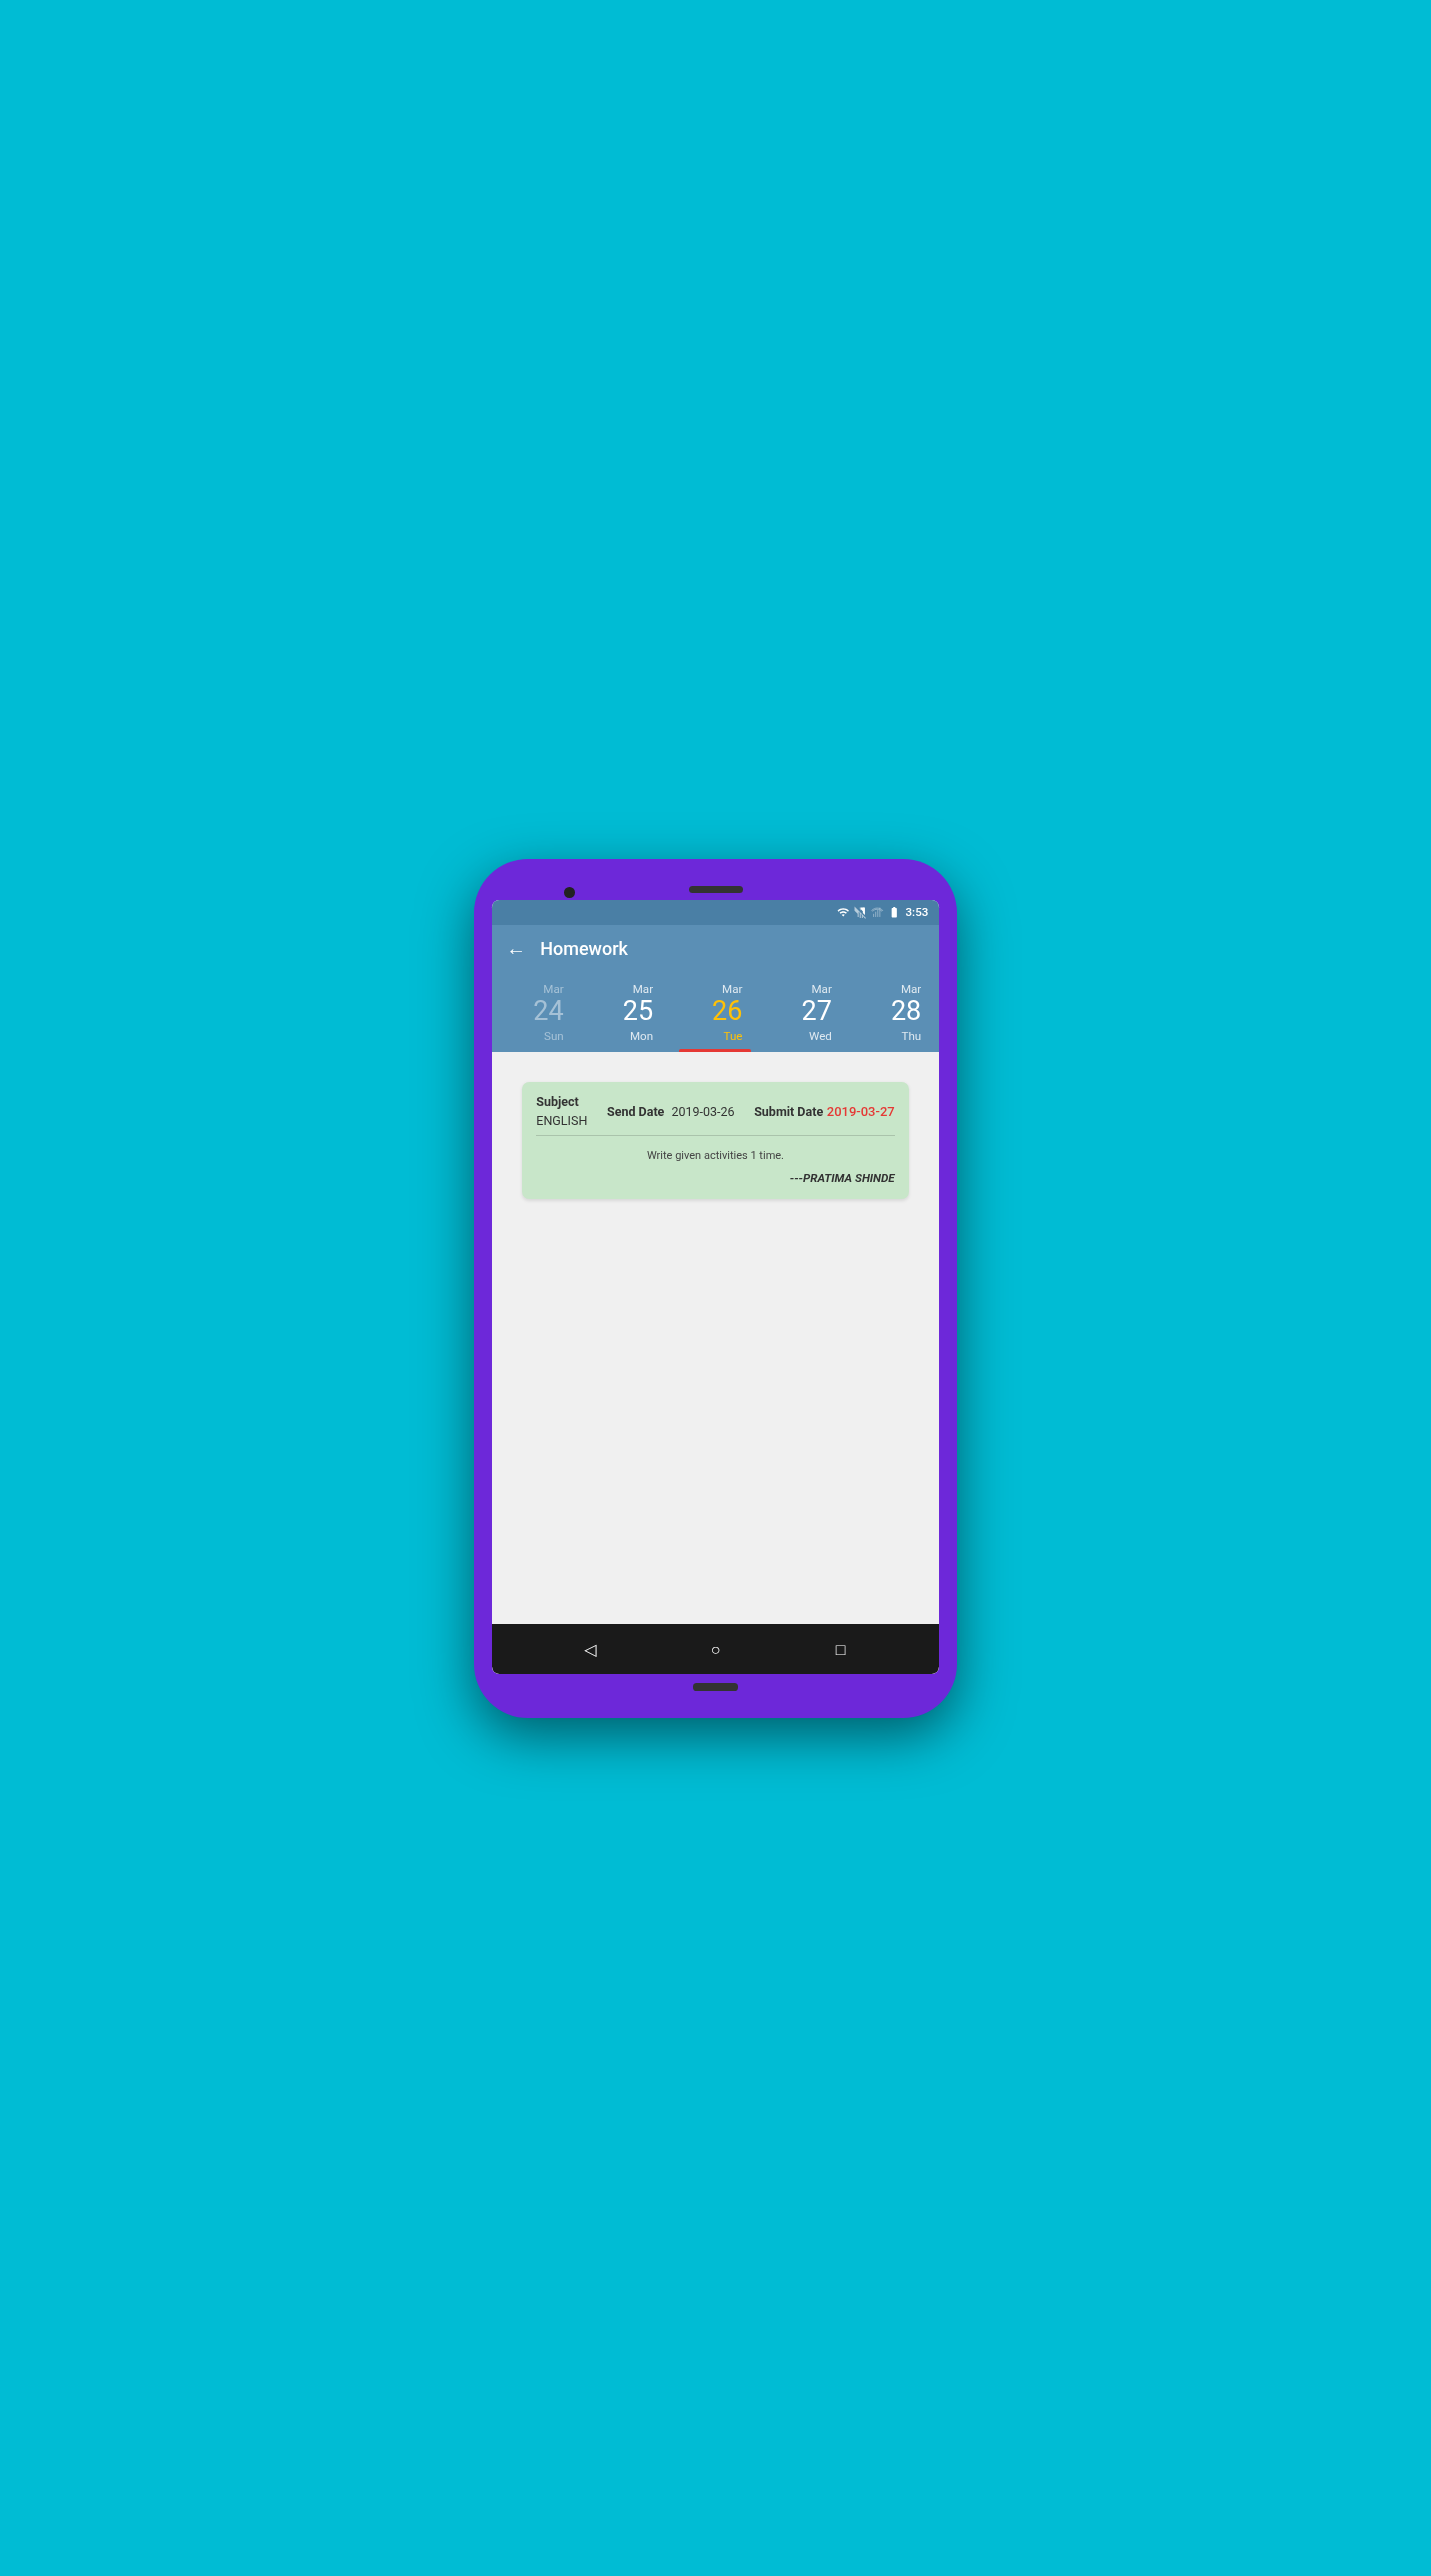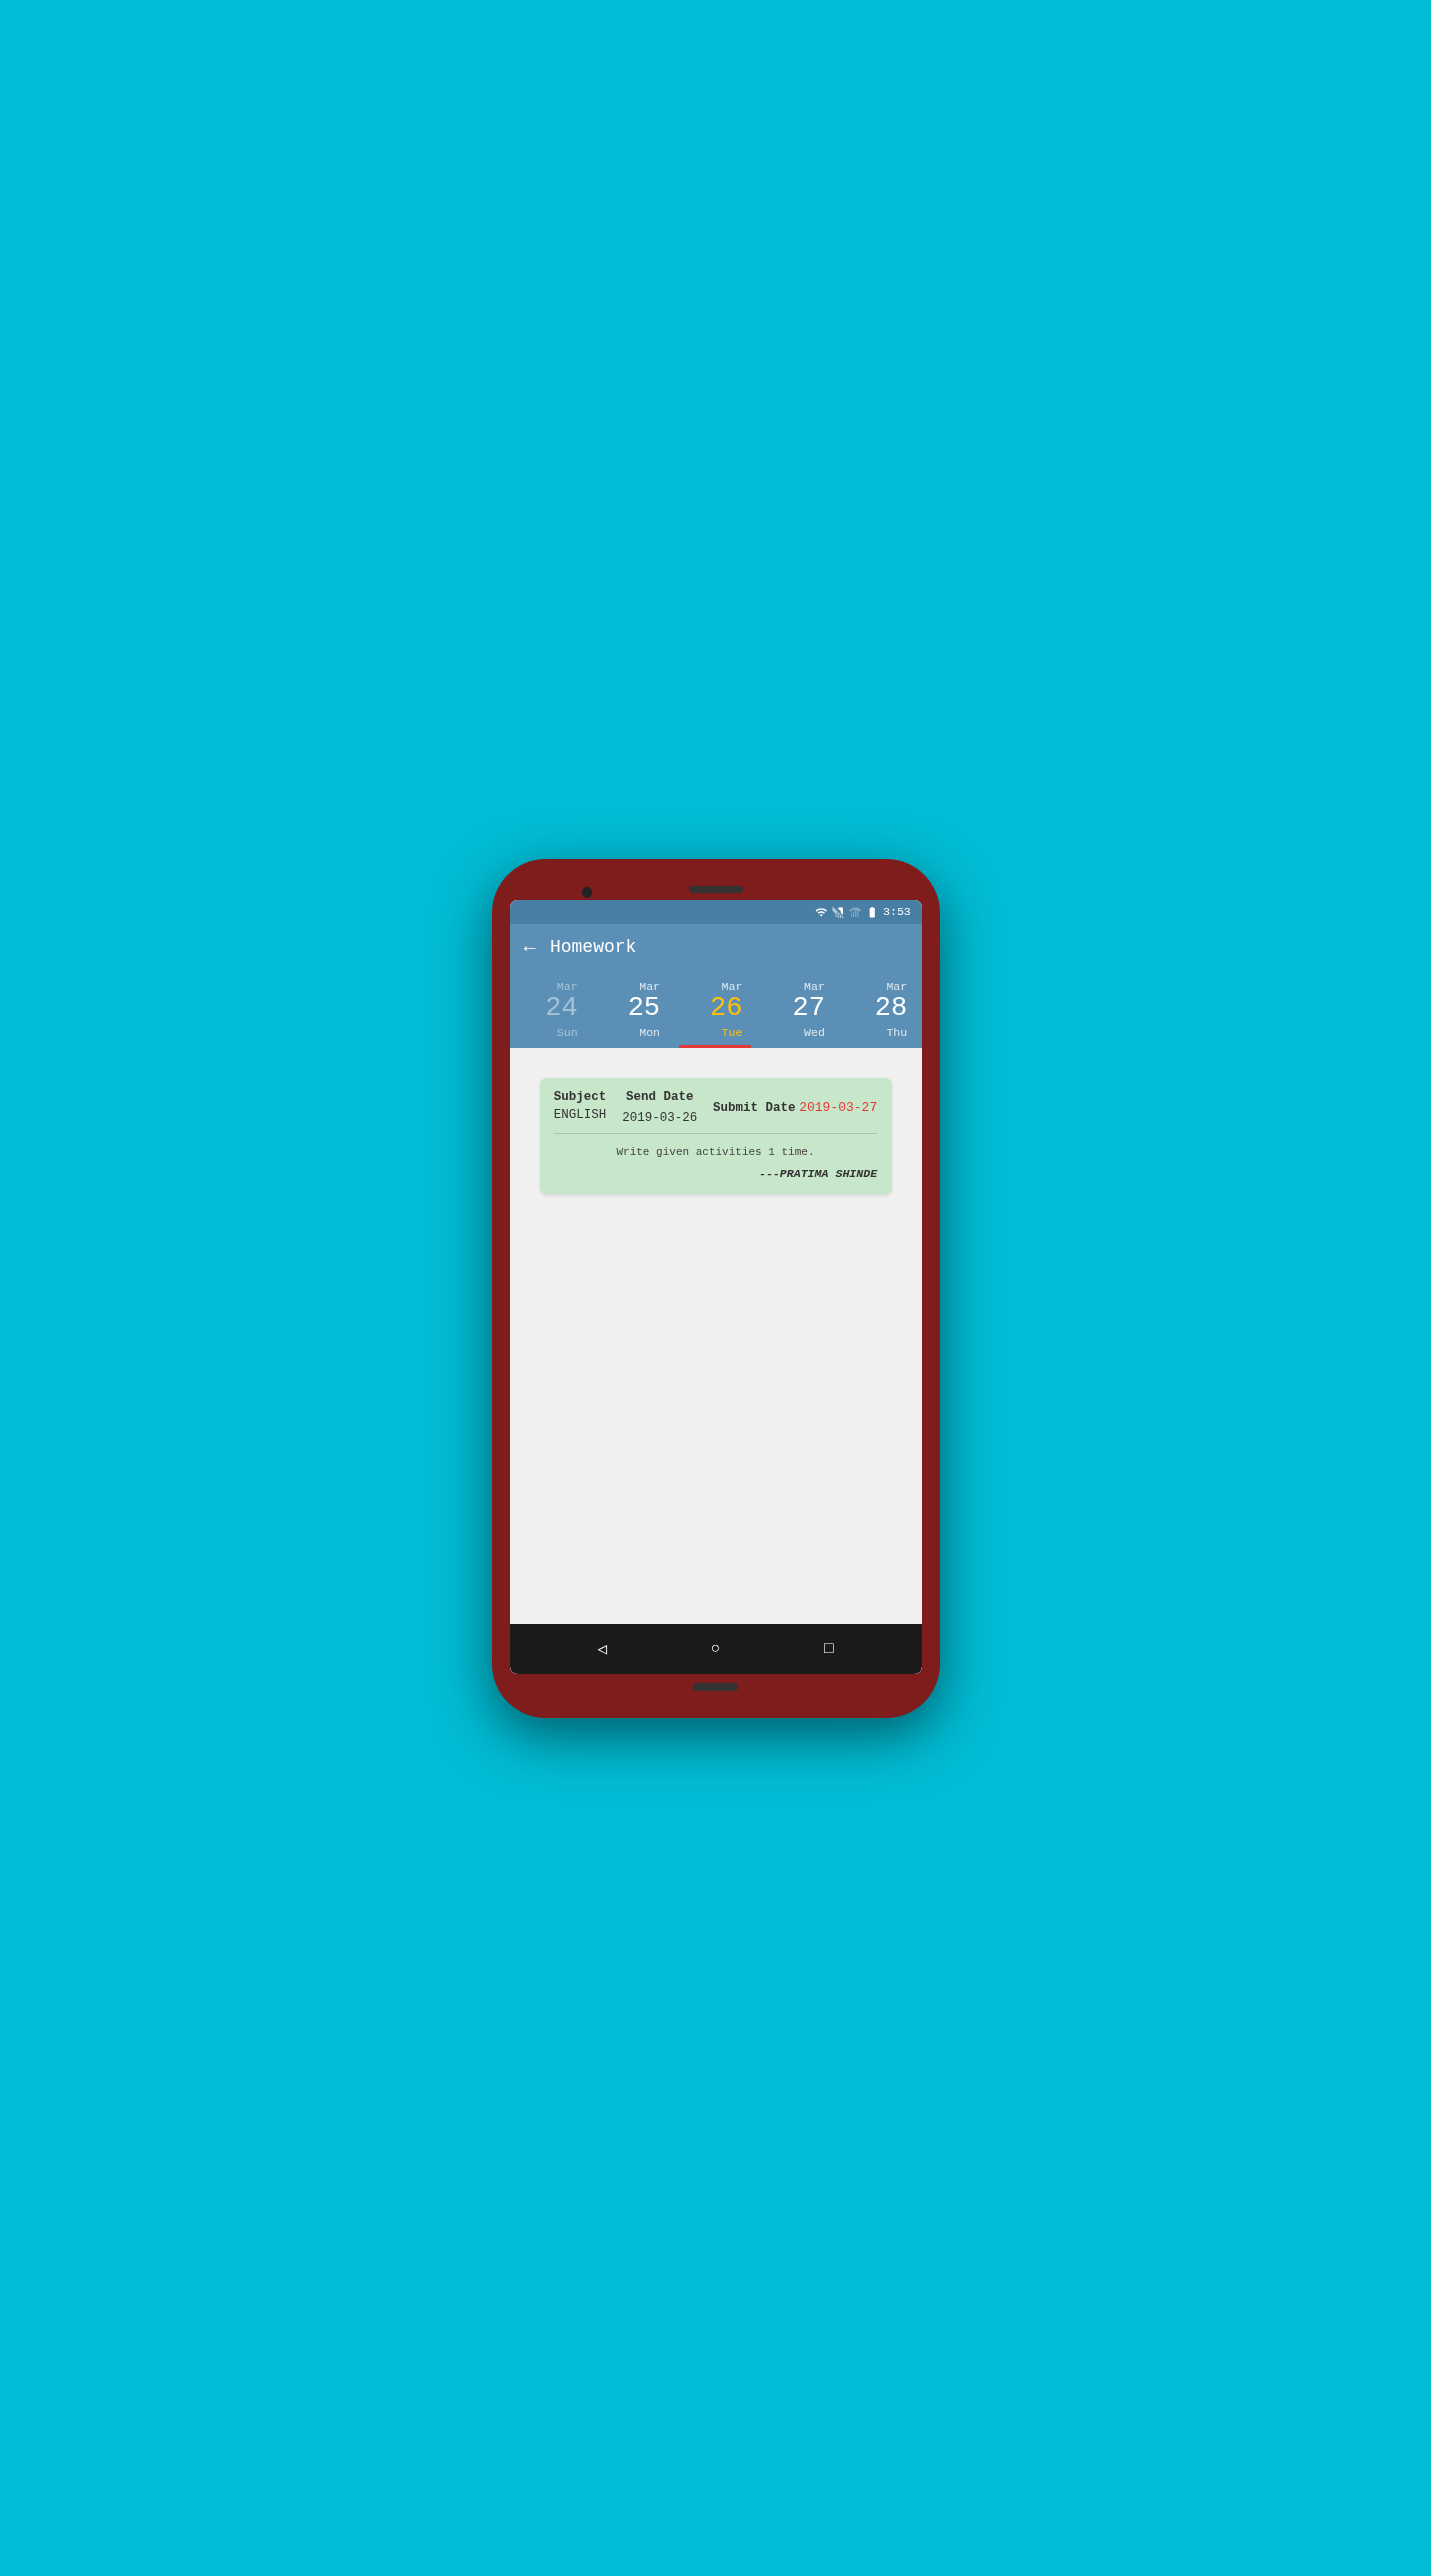--- a/index.html
+++ b/index.html
@@ -7,30 +7,29 @@
     body {
       background-color: #00BCD4;
       display: flex;
       justify-content: center;
       align-items: center;
       min-height: 100vh;
       font-family: 'Roboto', Arial, sans-serif;
     }
 
     .phone-outer {
-      width: 448px;
+      width: 483px;
       height: 859px;
-      background: #7f1d1d;
+      background: #6d28d9;
       border-radius: 54px;
       padding: 18px;
       box-shadow: 0 18px 54px rgba(0,0,0,0.5);
       position: relative;
       display: flex;
       flex-direction: column;
-      font-family: Liberation Mono, monospace;
     }
 
     .phone-top-bar {
       display: flex;
       justify-content: center;
       align-items: center;
       padding: 9px 0 7.2px;
       position: relative;
     }
 
@@ -346,21 +345,21 @@
     </div>
 
     <div class="content-area">
       <div class="homework-card">
 
         <div class="card-header">
           <div style="display:flex;flex-direction:column;gap:3.6px;">
             <span class="card-header-label">Subject</span>
             <span class="card-header-value">ENGLISH</span>
           </div>
-          <div style="display:flex;flex-direction:column;gap:7px;align-items:center;">
+          <div style="display:flex;flex-direction:row;gap:7px;align-items:center;">
             <span class="card-header-label">Send Date</span>
             <span class="card-header-value">2019-03-26</span>
           </div>
           <div style="display:flex;gap:3.6px;align-items:center;">
             <span class="card-header-label">Submit Date</span>
             <span class="submit-date-red">2019-03-27</span>
           </div>
         </div>
         <hr class="card-divider">
         <p class="card-description">Write given activities 1 time.</p>

